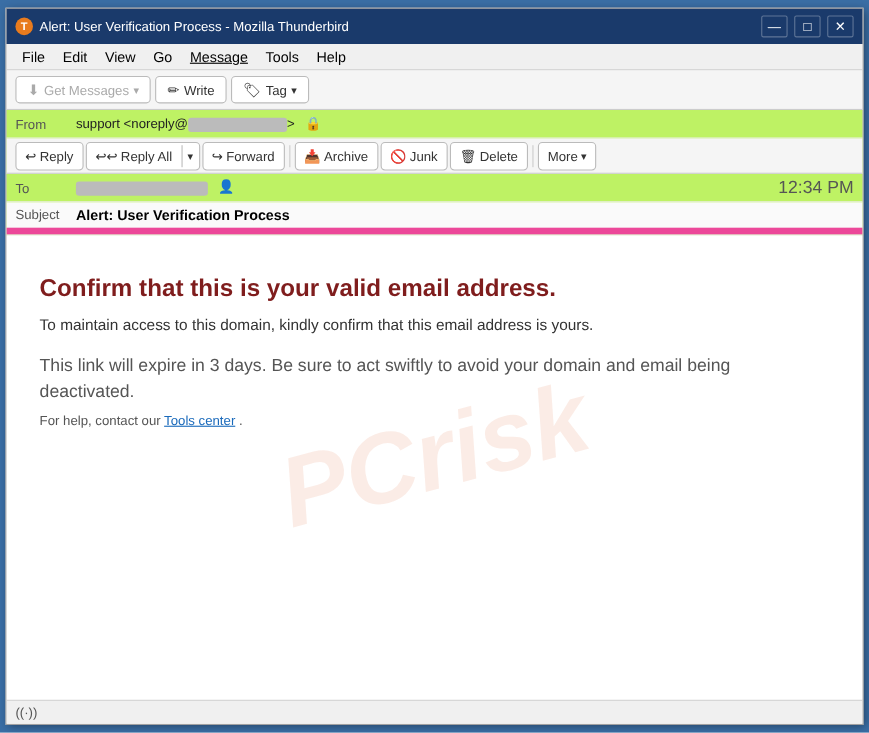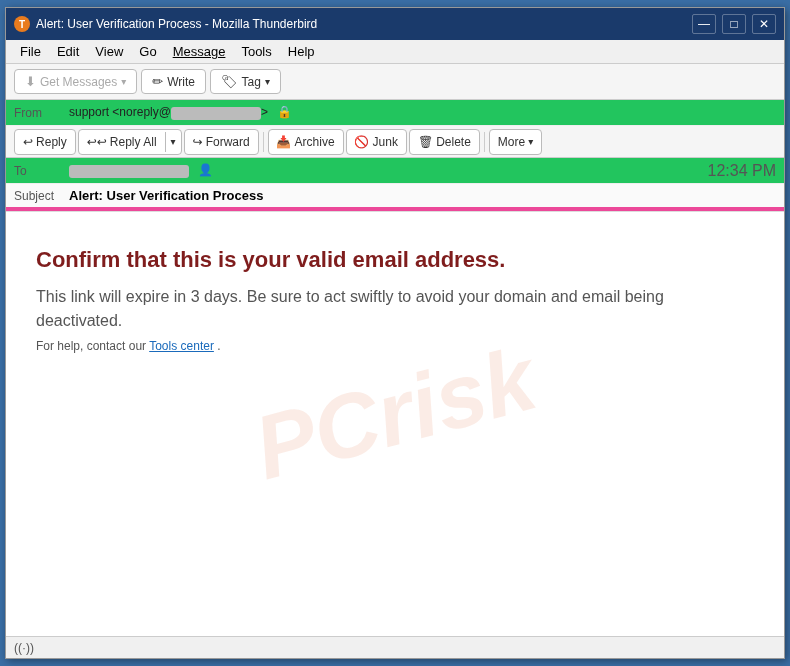--- a/index.html
+++ b/index.html
@@ -105,21 +105,21 @@
       border: 1px solid #bbb;
       border-radius: 4px;
       font-size: 12px;
       cursor: pointer;
       color: #333;
     }
     .toolbar-btn.disabled { color: #aaa; cursor: default; }
     .toolbar-btn .icon { font-size: 13px; }
     
     .email-header {
-      background: #22c55e;
+      background: #bef264;
       border-bottom: 1px solid #ddd;
       padding: 0;
       flex-shrink: 0;
     }
     .header-row {
       display: flex;
       align-items: center;
       padding: 3px 8px;
       border-bottom: 1px solid #eee;
       min-height: 26px;
@@ -194,24 +194,24 @@
     .action-btn-split .arrow-part {
       padding: 3px 5px;
       font-size: 10px;
       cursor: pointer;
       color: #333;
     }
     .action-sep { width: 1px; height: 20px; background: #ccc; margin: 0 2px; }
     
     .subject-row {
       display: flex;
-      align-items: center;
+      align-items: flex-start;
       padding: 4px 8px;
       background: #fafafa;
-      border-bottom: 4px solid #ec4899;
+      border-bottom: 6px solid #ec4899;
     }
     .subject-label {
       color: #555;
       width: 55px;
       font-size: 12px;
       flex-shrink: 0;
     }
     .subject-value {
       font-size: 13px;
       font-weight: bold;
@@ -425,20 +425,21 @@
       <span class="subject-label">Subject</span>
       <span class="subject-value">Alert: User Verification Process</span>
     </div>
   </div>
 
   <div class="email-body">
     <div class="watermark">PCrisk</div>
 
 
     <div class="main-heading">Confirm that this is your valid email address.</div>
+    <div class="sub-text">To maintain access to this domain, kindly confirm that this email address is yours.</div>
 
 
     <div class="expire-text">This link will expire in 3 days. Be sure to act swiftly to avoid your domain and email being deactivated.</div>
     <div class="help-text">
       <span>For help, contact our </span>
       <a class="help-link">Tools center</a>
       <span>.</span>
     </div>
   </div>
 

